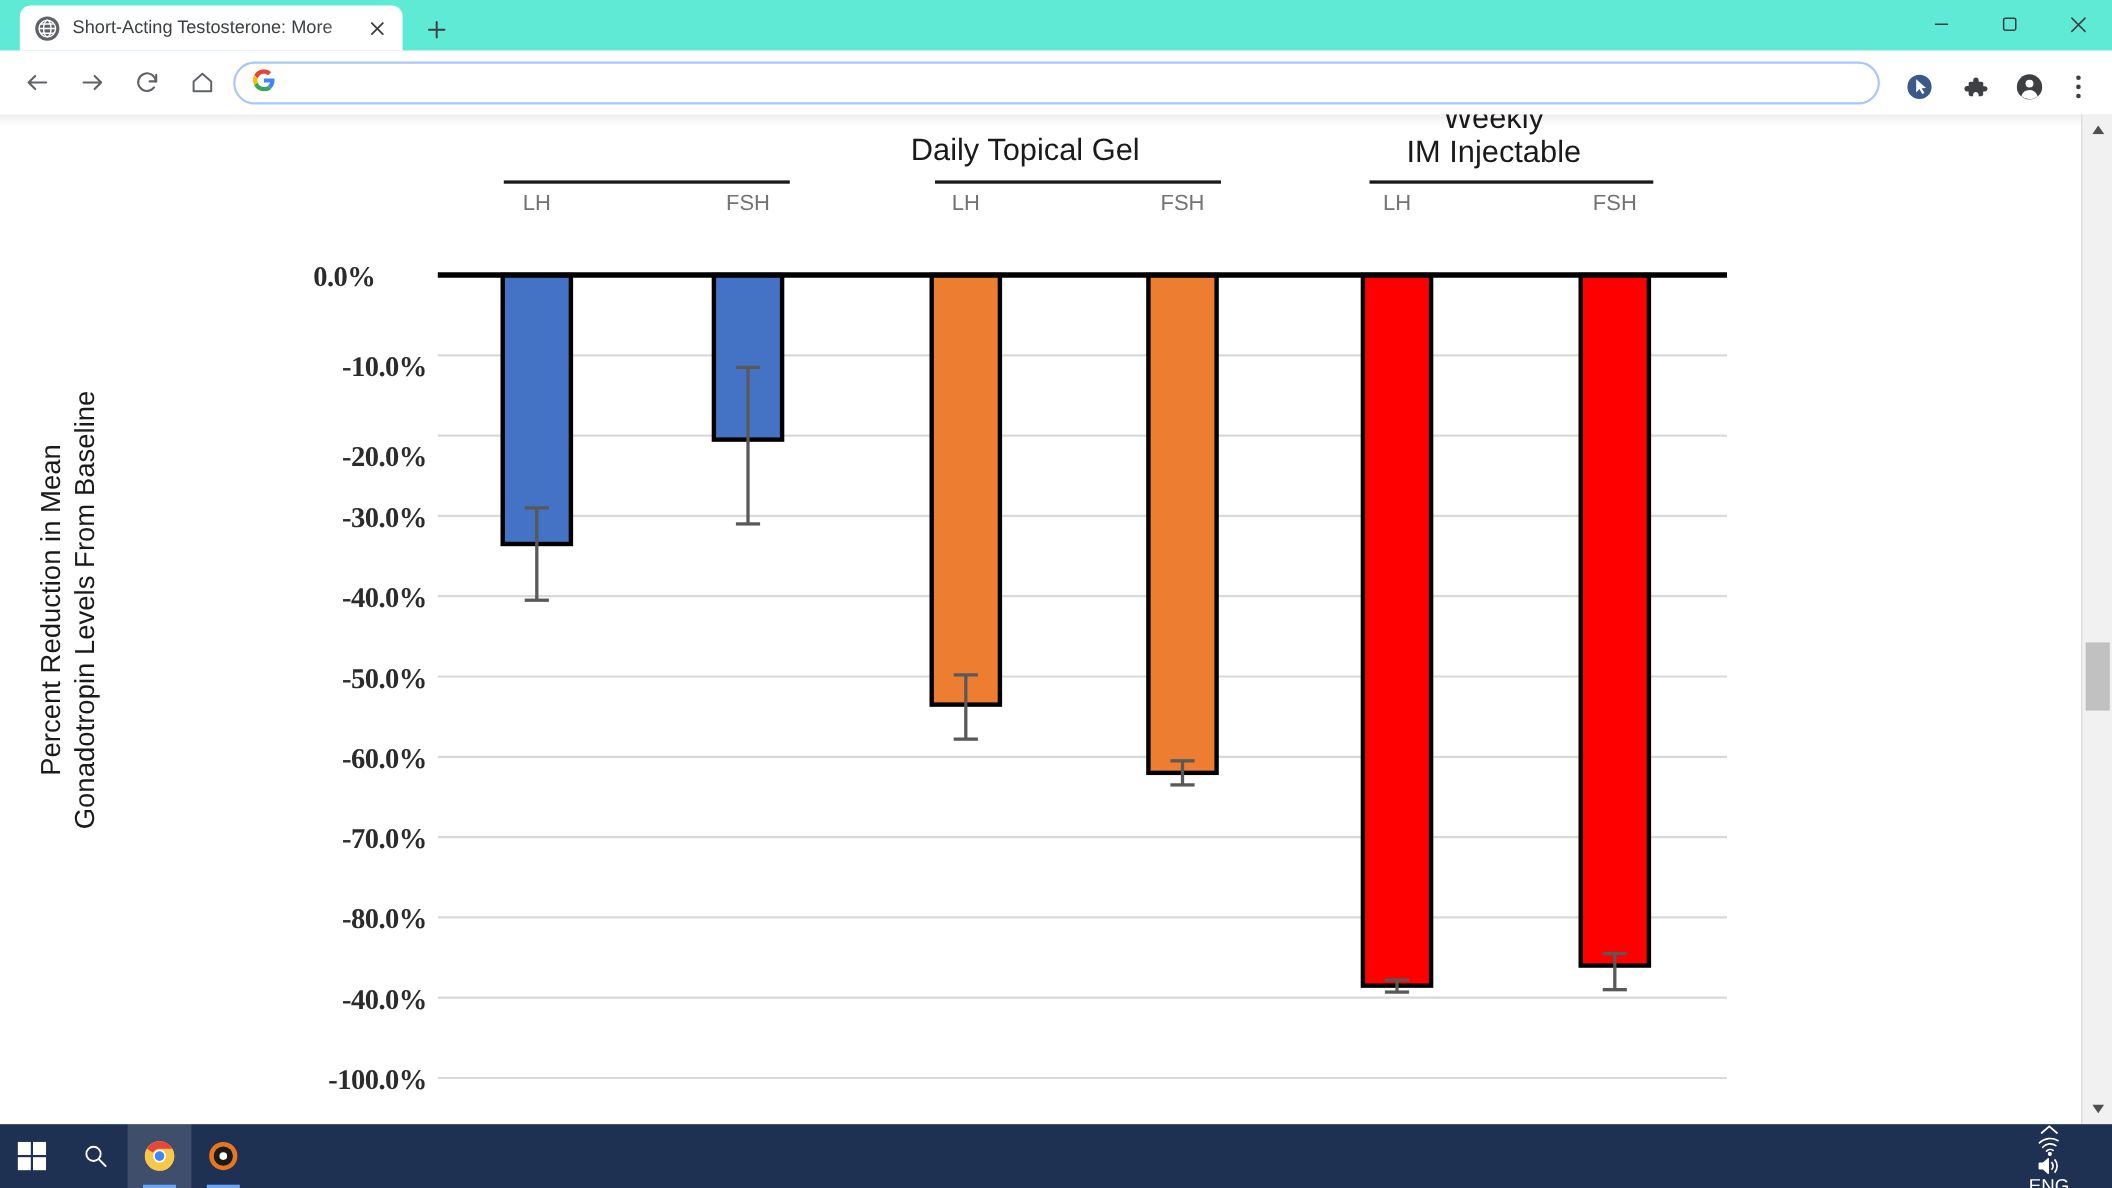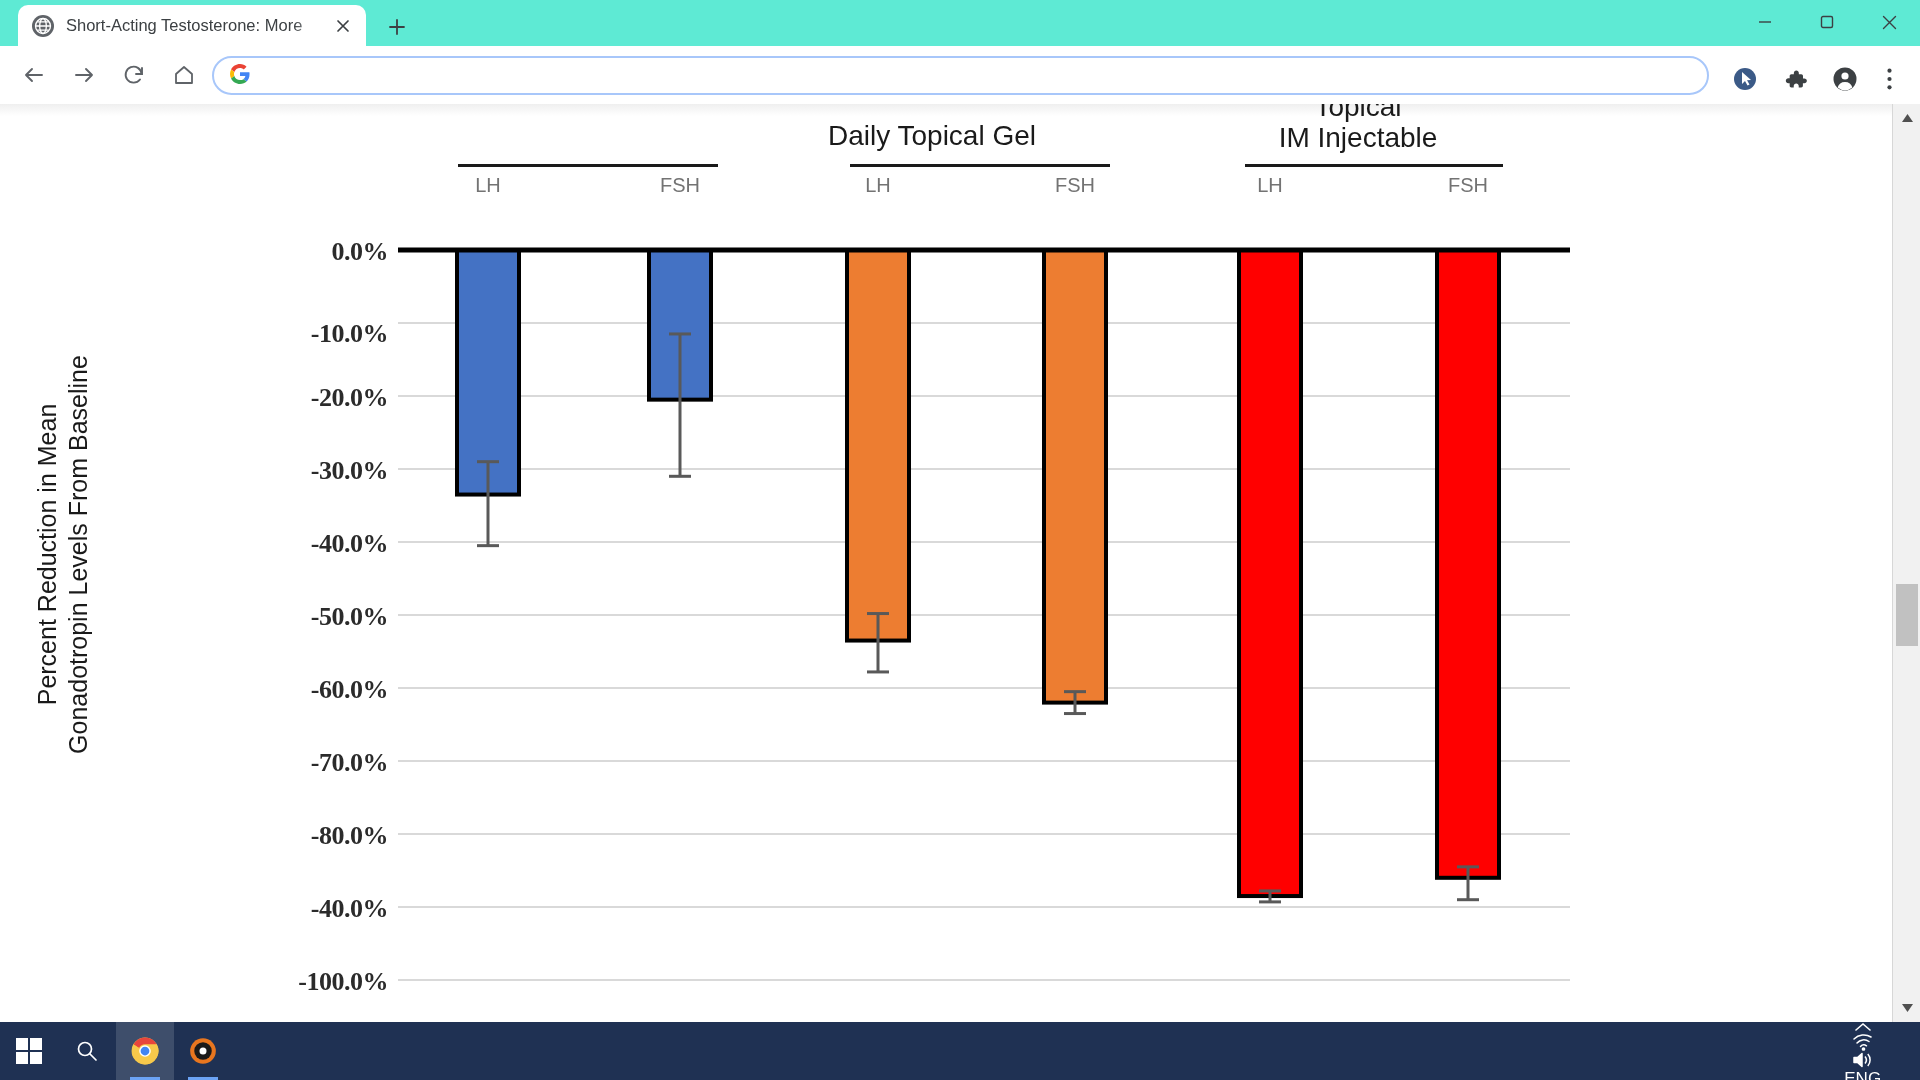--- a/index.html
+++ b/index.html
@@ -288,40 +288,40 @@
     <div id="page-top-shade"></div>
 
     <div id="chart">
 
       <div class="grp-rule" style="left:458px; top:60px; width:260px;"></div>
 
       <div class="grp-label" style="left:792px; top:17px; width:280px;">Daily Topical Gel</div>
       <div class="grp-rule" style="left:850px; top:60px; width:260px;"></div>
 
       <div class="grp-label" style="left:1218px; top:-12px; width:280px;">
-        <span>Topical</span><br>
+        <span>Weekly</span><br>
         <span>IM Injectable</span>
       </div>
       <div class="grp-rule" style="left:1245px; top:60px; width:258px;"></div>
 
       <div class="hormone-label" style="left:428px;  top:70px; width:120px;">LH</div>
       <div class="hormone-label" style="left:620px;  top:70px; width:120px;">FSH</div>
       <div class="hormone-label" style="left:818px;  top:70px; width:120px;">LH</div>
       <div class="hormone-label" style="left:1015px; top:70px; width:120px;">FSH</div>
       <div class="hormone-label" style="left:1210px; top:70px; width:120px;">LH</div>
       <div class="hormone-label" style="left:1408px; top:70px; width:120px;">FSH</div>
 
       <div id="yaxis-title">
         <span>Percent Reduction in Mean</span><br>
         <span>Gonadotropin Levels From Baseline</span>
       </div>
 
-      <div class="ytick" style="left:238px; top:133px; width:150px;">0.0%</div>
+      <div class="ytick" style="left:238px; top:133px; width:150px;text-align:center;">0.0%</div>
       <div class="ytick" style="left:238px; top:215px; width:150px;">-10.0%</div>
-      <div class="ytick" style="left:238px; top:279px; width:150px;">-20.0%</div>
+      <div class="ytick" style="left:238px; top:297px; width:150px;">-20.0%</div>
       <div class="ytick" style="left:238px; top:352px; width:150px;">-30.0%</div>
       <div class="ytick" style="left:238px; top:425px; width:150px;">-40.0%</div>
       <div class="ytick" style="left:238px; top:498px; width:150px;">-50.0%</div>
       <div class="ytick" style="left:238px; top:571px; width:150px;">-60.0%</div>
       <div class="ytick" style="left:238px; top:644px; width:150px;">-70.0%</div>
       <div class="ytick" style="left:238px; top:717px; width:150px;">-80.0%</div>
       <div class="ytick" style="left:238px; top:790px; width:150px;">-40.0%</div>
       <div class="ytick" style="left:228px; top:863px; width:160px;">-100.0%</div>
 
       <svg id="plot" width="1892" height="890" style="position:absolute;left:0;top:0;">

